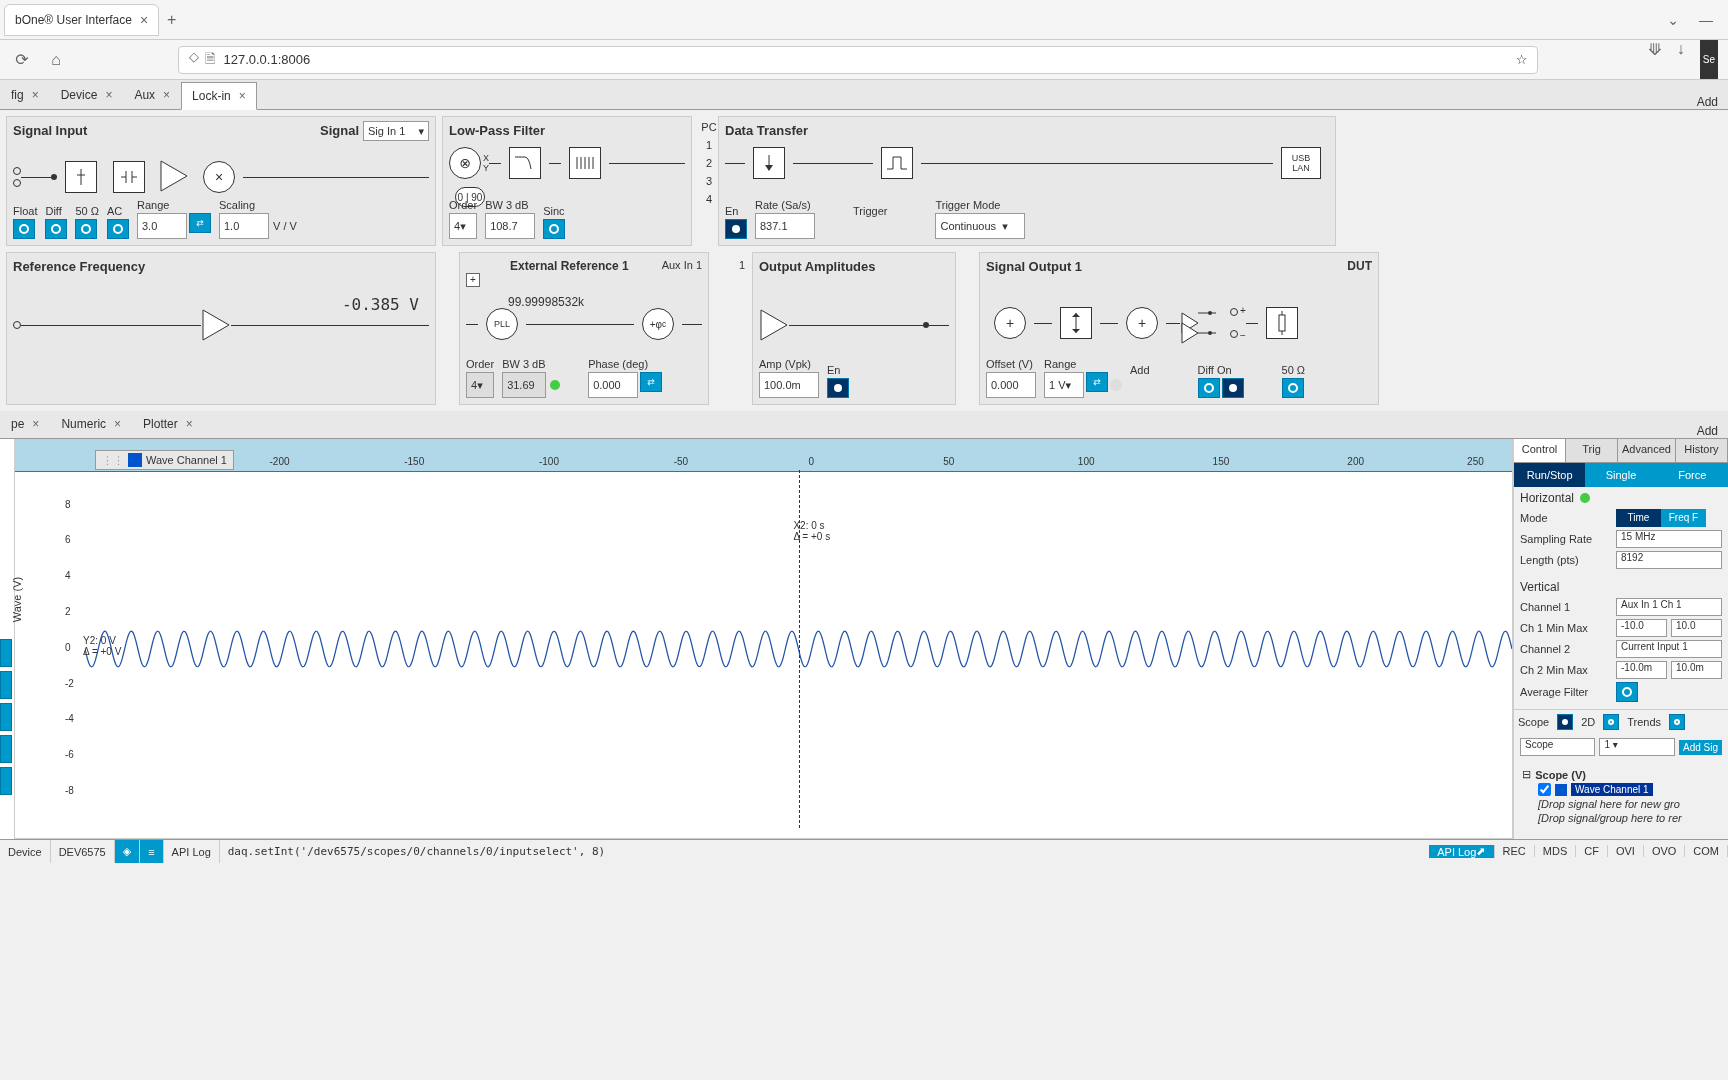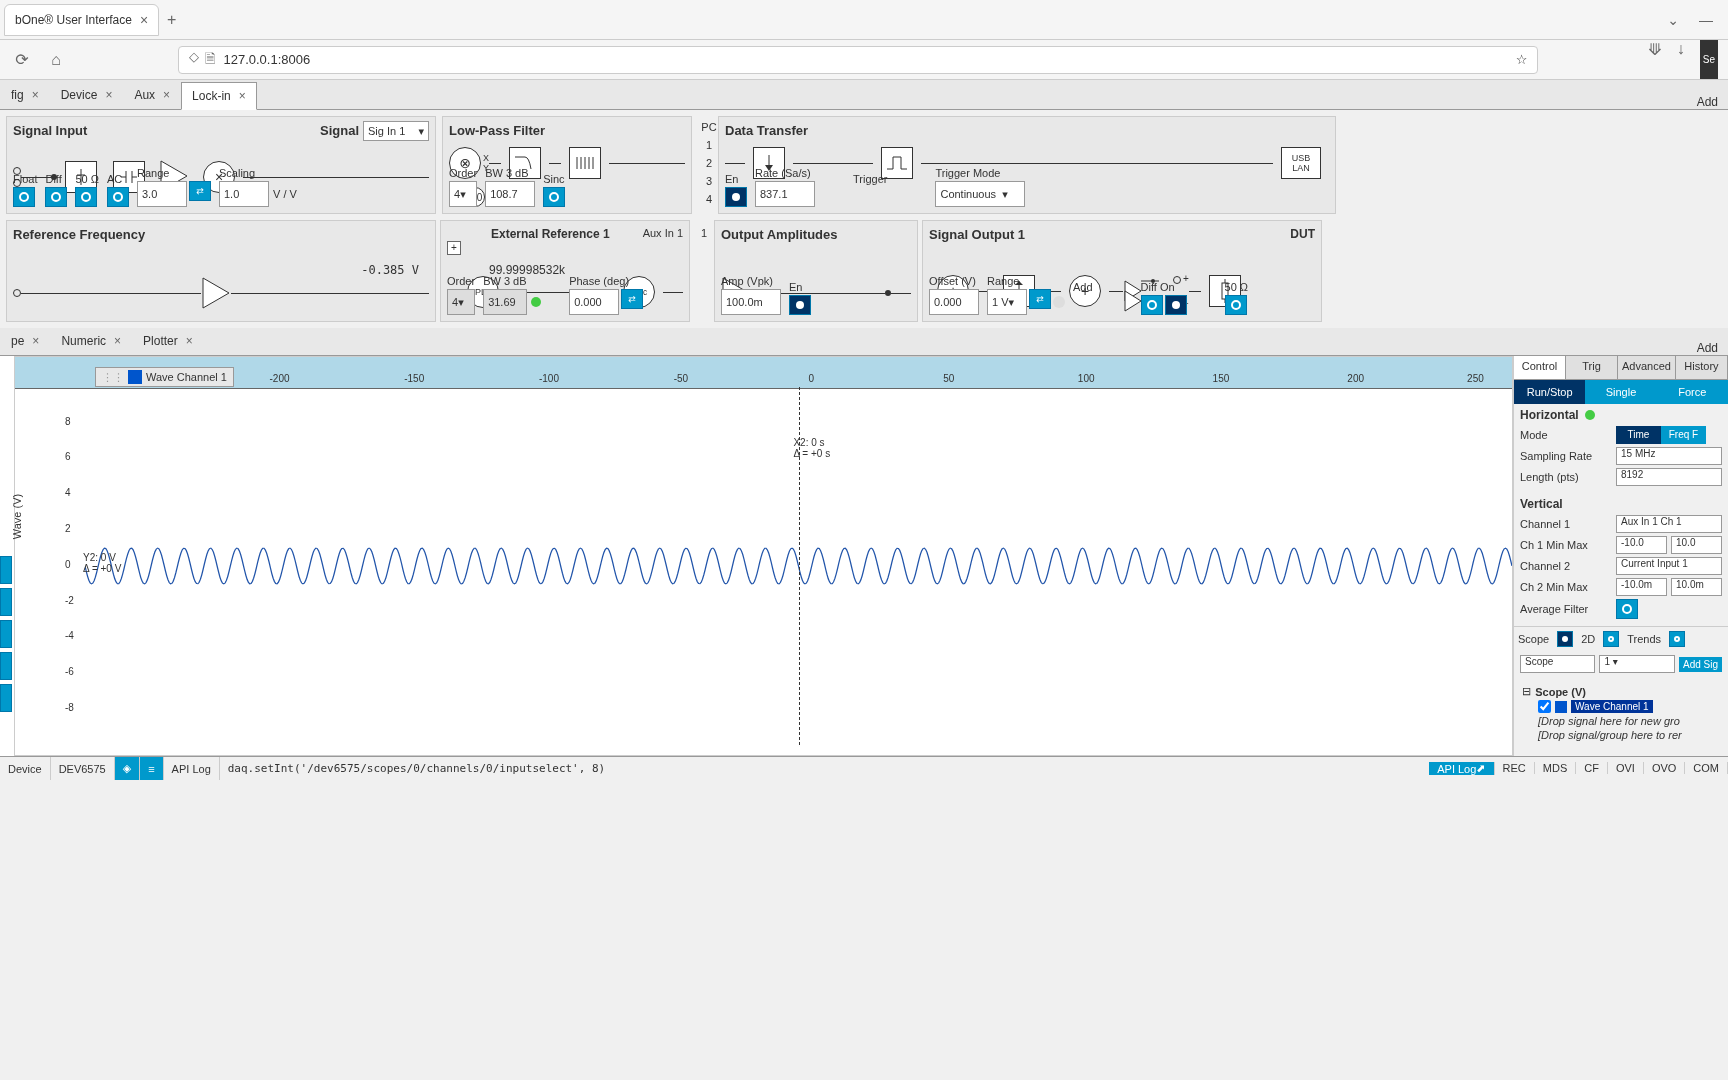--- a/index.html
+++ b/index.html
@@ -20,22 +20,22 @@
 
 
 .app-tabs { height: 30px; background: #e8e8e8; display: flex; align-items: flex-end; border-bottom: 1px solid #999; }
 .app-tab { height: 28px; padding: 0 10px; display: flex; align-items: center; gap: 8px; font-size: 12px; cursor: pointer; border: 1px solid transparent; }
 .app-tab.active { background: #fff; border: 1px solid #999; border-bottom: 1px solid #fff; margin-bottom: -1px; }
 .app-tab .close { font-size: 12px; color: #666; cursor: pointer; }
 .app-add { margin-left: auto; padding: 0 10px; font-size: 12px; cursor: pointer; }
 
 
 .lockin { padding: 6px; display: flex; flex-direction: column; gap: 6px; }
-.row1 { display: flex; gap: 6px; height: 98px; }
-.row2 { display: flex; gap: 4px; height: 102px; }
+.row1 { display: flex; gap: 6px; height: 130px; }
+.row2 { display: flex; gap: 23px; height: 153px; }
 
 .panel { background: #e8e8e8; border: 1px solid #ccc; position: relative; padding: 6px; }
 .panel-title { font-weight: bold; font-size: 13px; position: absolute; top: 6px; }
 
 .sig-input { width: 430px; }
 .sig-input .panel-title { left: 6px; }
 .sig-input .right-label { position: absolute; top: 6px; right: 76px; font-weight: bold; font-size: 13px; }
 .sig-input .sig-dropdown { position: absolute; top: 4px; right: 6px; width: 66px; height: 20px; border: 1px solid #999; background: #fff; font-size: 11px; padding: 0 4px; display: flex; align-items: center; justify-content: space-between; }
 
 .signal-chain { position: absolute; top: 30px; left: 6px; right: 6px; height: 60px; display: flex; align-items: center; }
@@ -93,21 +93,21 @@
 
 .ctrl-tabs { display: flex; height: 24px; border-bottom: 1px solid #999; }
 .ctrl-tab { flex: 1; padding: 4px; font-size: 11px; text-align: center; cursor: pointer; background: #e0e0e0; border-right: 1px solid #999; }
 .ctrl-tab.active { background: #fff; }
 .ctrl-btns { display: flex; height: 24px; }
 .ctrl-btn { flex: 1; font-size: 11px; text-align: center; line-height: 24px; cursor: pointer; color: #fff; }
 .ctrl-btn.run { background: #003366; }
 .ctrl-btn.single { background: #0099cc; }
 .ctrl-btn.force { background: #0099cc; }
 .ctrl-section { padding: 4px 6px; }
-.ctrl-section h4 { font-size: 12px; font-weight: bold; margin-bottom: 4px; display: flex; align-items: center; gap: 6px; }
+.ctrl-section h4 { font-size: 12px; font-weight: normal; margin-bottom: 4px; display: flex; align-items: center; gap: 6px; }
 .ctrl-row { display: flex; align-items: center; gap: 4px; margin-bottom: 3px; font-size: 11px; }
 .ctrl-row label { width: 92px; }
 .ctrl-input { flex: 1; height: 18px; border: 1px solid #999; background: #fff; padding: 0 4px; font-size: 10px; }
 .mode-btns { display: flex; }
 .mode-btn { width: 45px; height: 18px; font-size: 10px; text-align: center; line-height: 18px; cursor: pointer; color: #fff; }
 .mode-btn.active { background: #003366; }
 .mode-btn.inactive { background: #0099cc; }
 .green-dot { width: 10px; height: 10px; background: #4c4; border-radius: 50%; }
 
 .scope-views { display: flex; gap: 8px; padding: 4px; border-top: 1px solid #ccc; align-items: center; font-size: 11px; }
@@ -363,21 +363,21 @@
     <div class="panel ref-freq">
       <span class="panel-title" style="left:6px">Reference Frequency</span>
       <div style="position:absolute;top:55px;left:6px;right:6px;display:flex;align-items:center">
         <div style="width:8px;height:8px;border:1px solid #333;border-radius:50%"></div>
         <div class="chain-line" style="max-width:180px"></div>
         <svg width="30" height="34">
             <polygon points="2,2 2,32 28,17" fill="#fff" stroke="#333"></polygon>
           </svg>
         <div class="chain-line"></div>
       </div>
-      <span style="position:absolute;top:42px;right:16px;font-size:12px;font-family:monospace">-0.385 V</span>
+      <span style="position:absolute;top:42px;right:16px;font-size:16px;font-family:monospace">-0.385 V</span>
     </div>
 
     <div class="panel ext-ref">
       <span class="ext-ref-title">External Reference 1</span>
       <span class="aux-label">Aux In 1</span>
       <div class="plus-btn">+</div>
       <span style="position:absolute;top:42px;left:48px;font-size:12px">99.99998532k</span>
       <div style="position:absolute;top:55px;left:6px;right:6px;display:flex;align-items:center">
         <div class="chain-line" style="max-width:12px"></div>
         <div class="chain-circle" style="font-size:9px">PLL</div>

